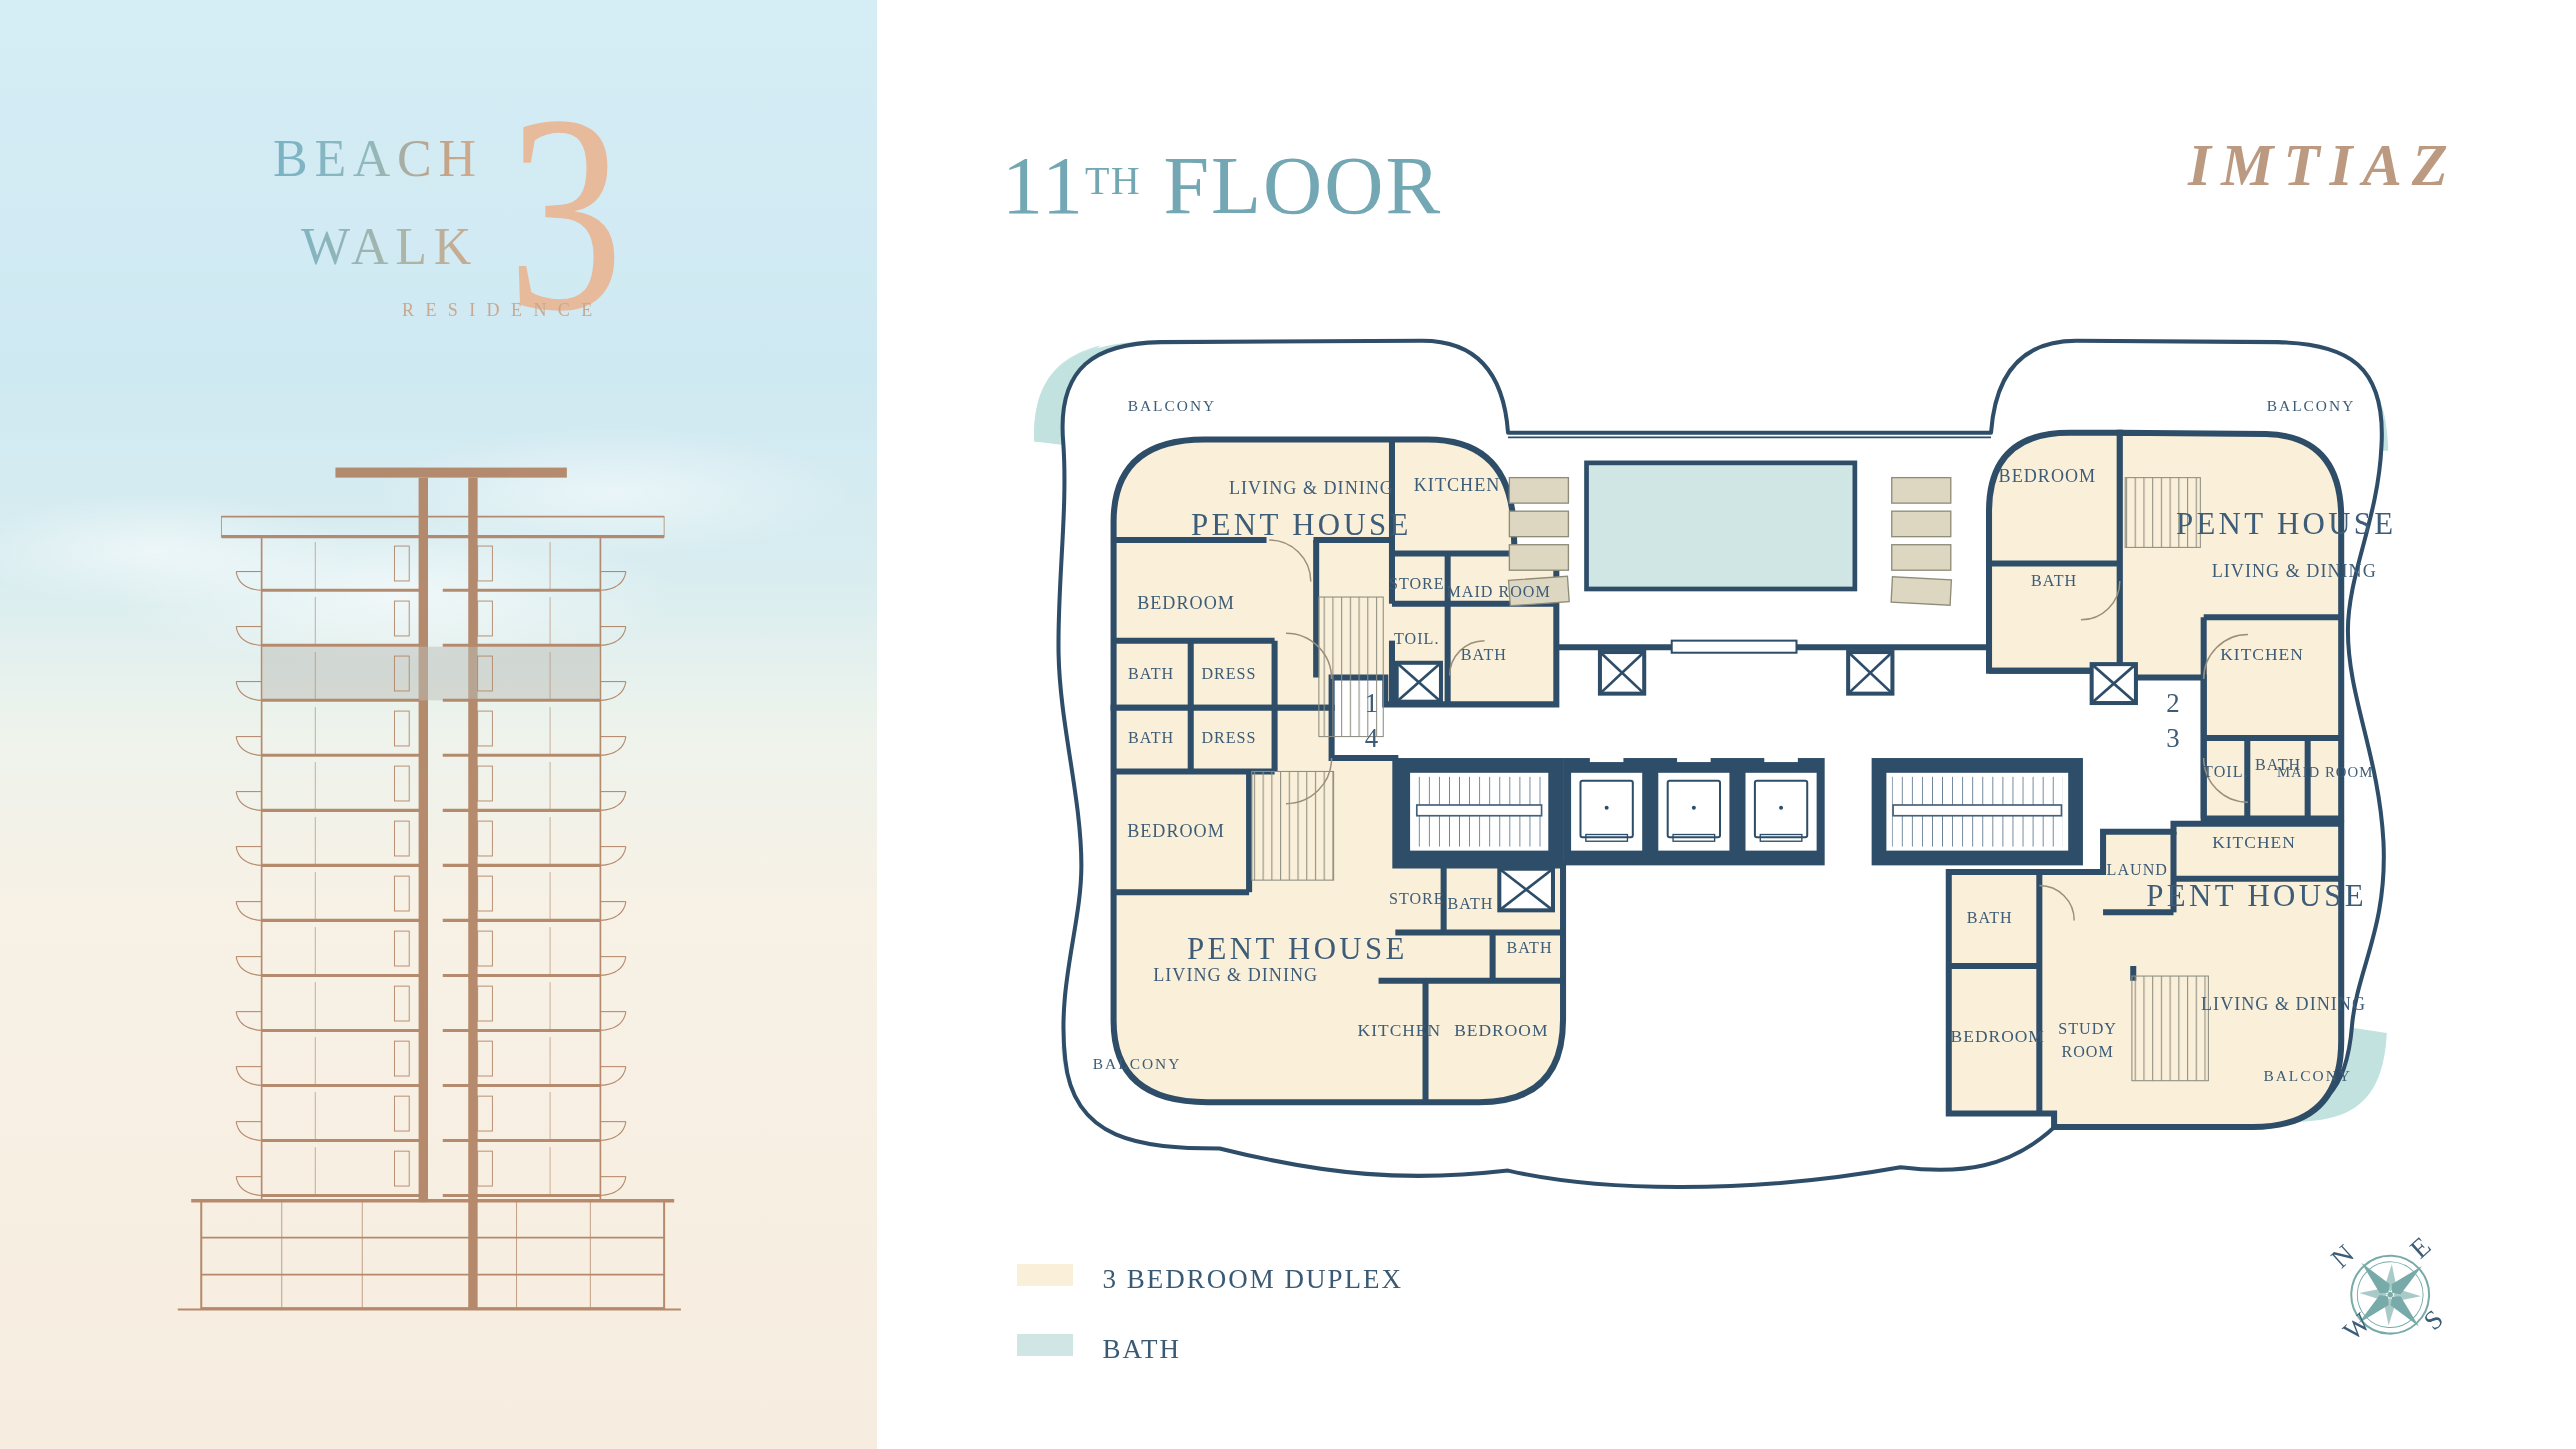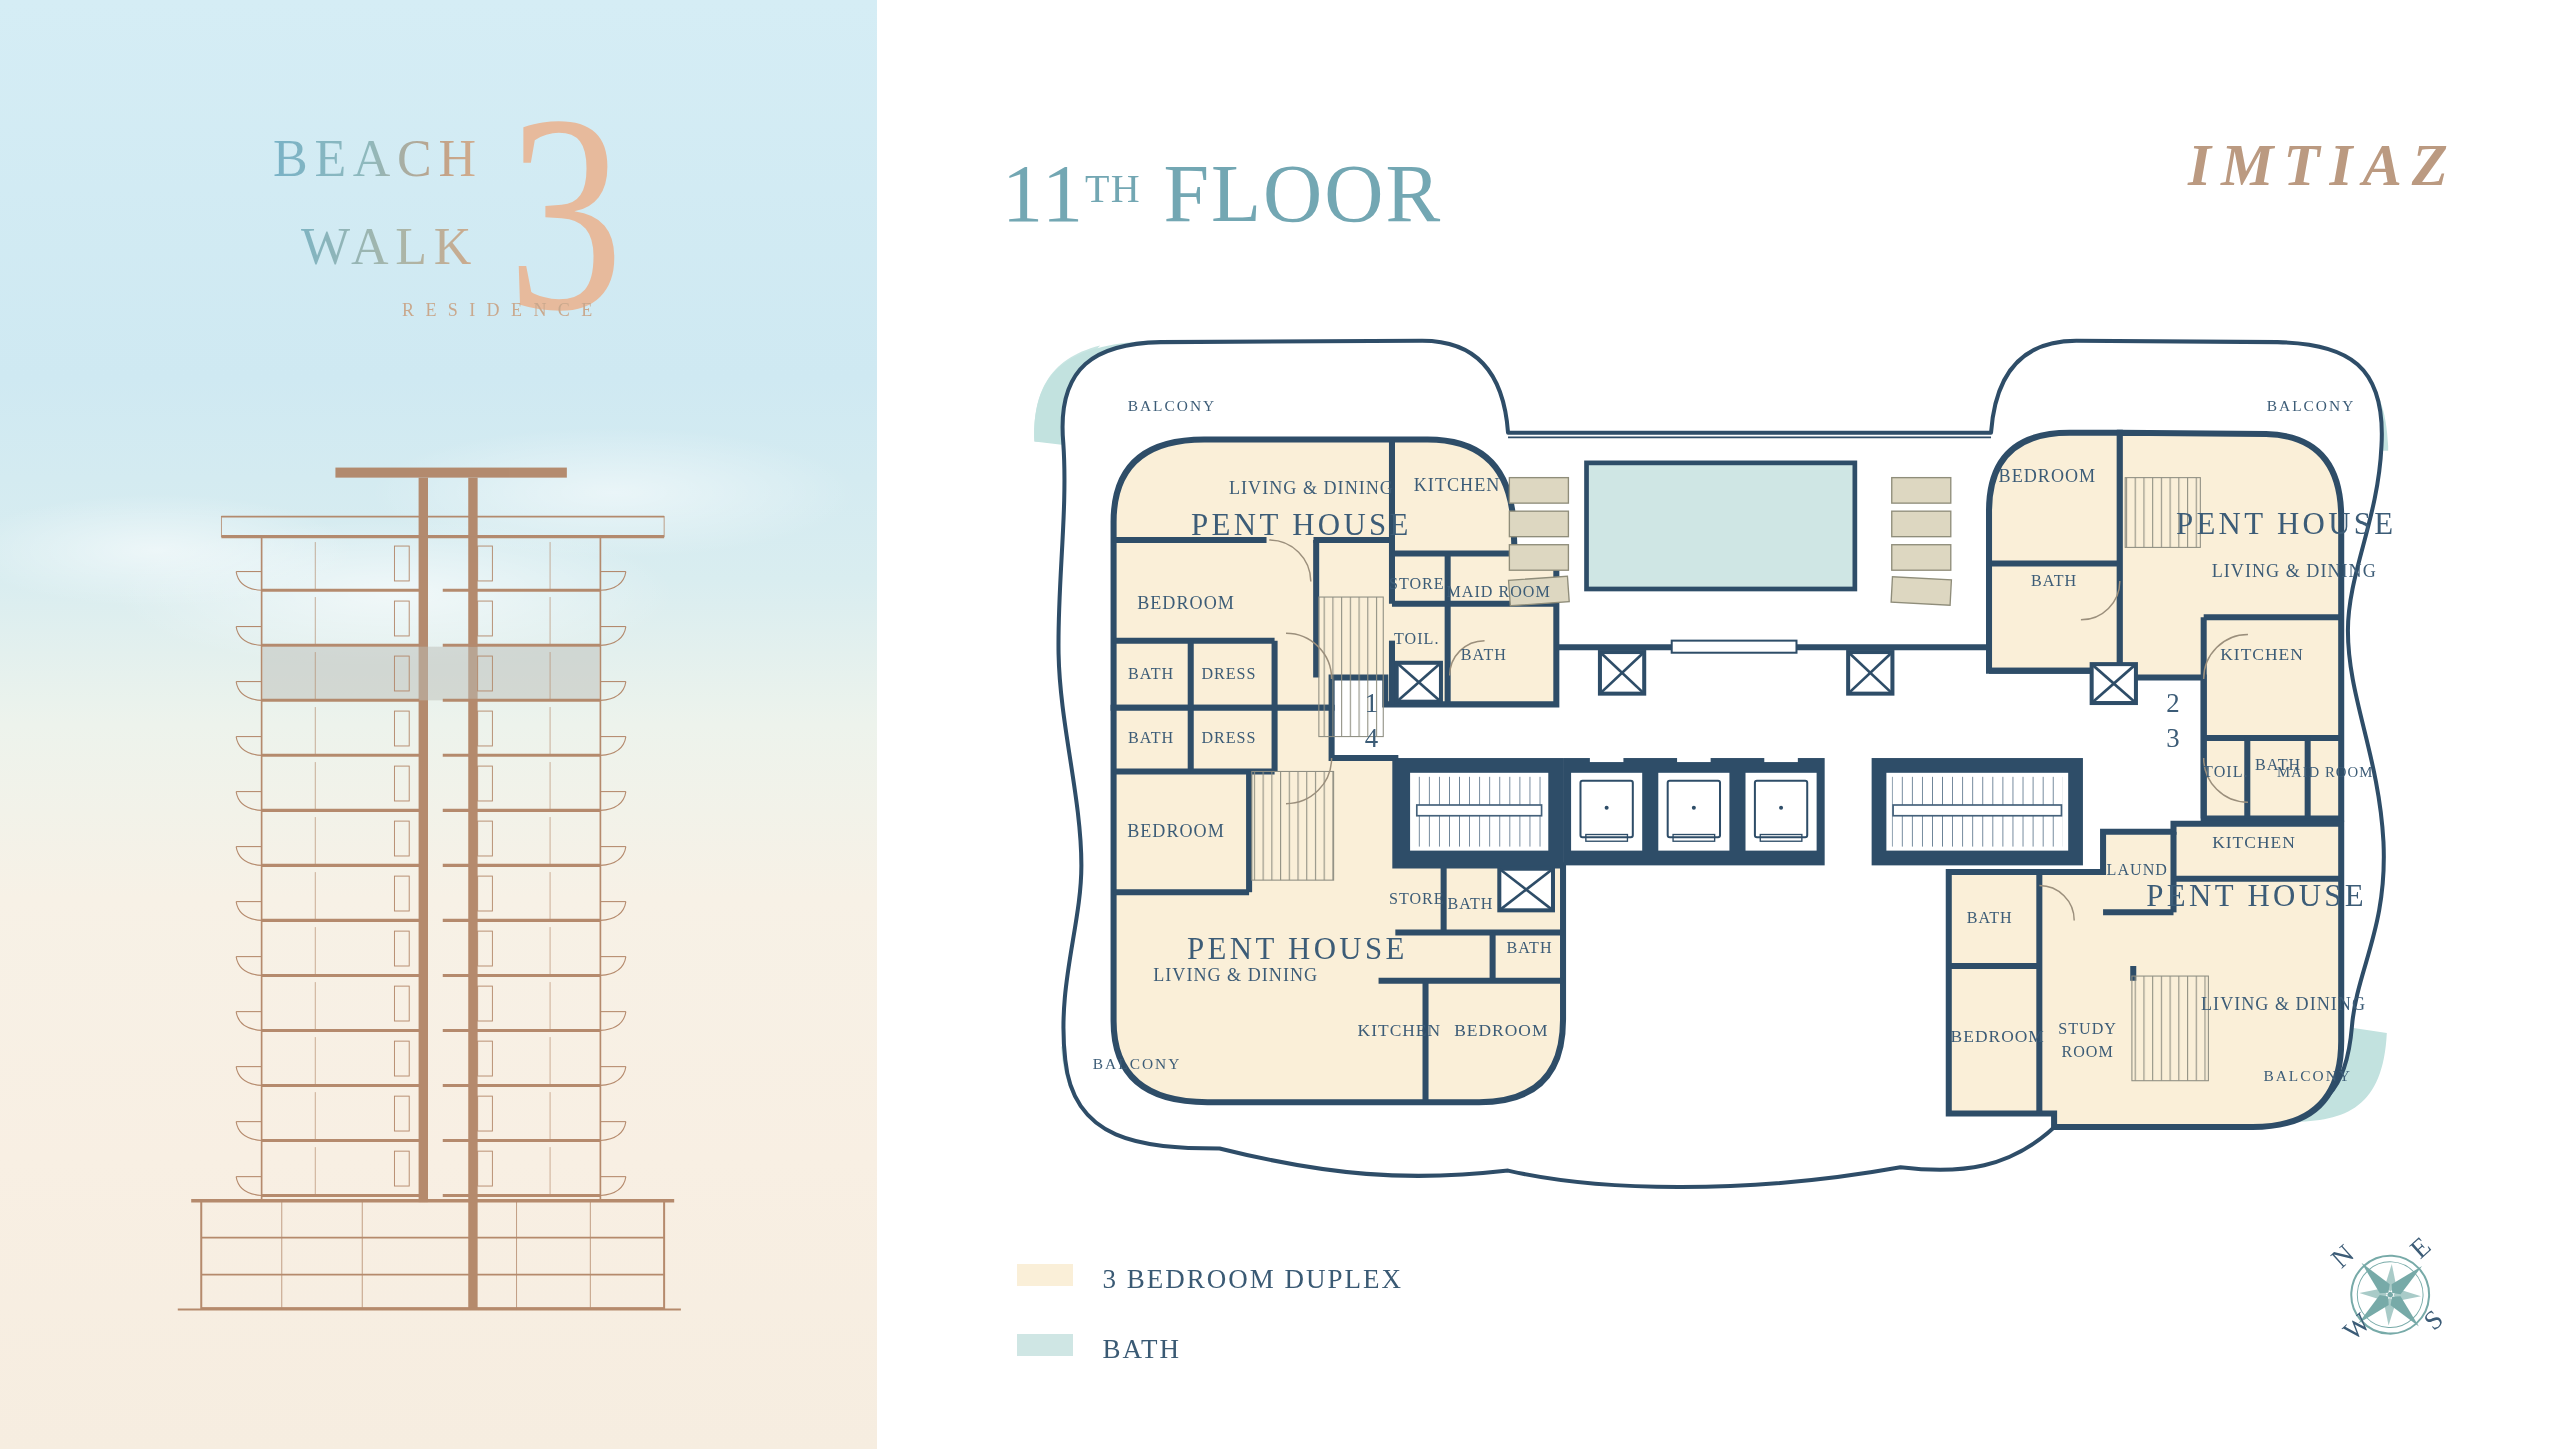--- a/index.html
+++ b/index.html
@@ -18,21 +18,21 @@
       background:linear-gradient(90deg,#79b2c6 0%,#8fb9bd 45%,#c2a287 80%,#d4ae8f 100%);
       -webkit-background-clip:text;background-clip:text;color:transparent;}
   .logo .l1{position:absolute;left:52px;top:19px;}
   .logo .l2{position:absolute;left:80px;top:107px;
       background:linear-gradient(90deg,#7fb4c2 0%,#a9b6a9 55%,#cfa98a 100%);
       -webkit-background-clip:text;background-clip:text;color:transparent;}
   .logo .num3{position:absolute;left:274px;top:-42px;font-size:282px;font-weight:400;color:#e7ba9c;
       transform:scaleX(.82);line-height:1;}
   .logo .sub{position:absolute;left:181px;top:186px;font-size:18px;letter-spacing:11.4px;color:#c9a88d;}
   
-  .floor-title{position:absolute;left:1002px;top:153px;color:#73a7b3;letter-spacing:2px;}
+  .floor-title{position:absolute;left:1002px;top:145px;color:#73a7b3;letter-spacing:2px;}
   .floor-title .big{font-size:82px;line-height:1;}
   .floor-title sup{font-size:40px;vertical-align:19px;letter-spacing:1.3px;}
   
   .dev-logo{position:absolute;left:2188px;top:131px;font-size:59px;font-weight:600;
       letter-spacing:10px;color:#bb9a81;font-style:italic;}
   
   .legend{position:absolute;left:1017px;top:1264px;}
   .legend .row{display:flex;margin-bottom:39px;}
   .legend .sw{width:56px;height:21.5px;margin-right:29.5px;}
   .legend .lab{font-size:27px;letter-spacing:2px;color:#3a5a74;}

